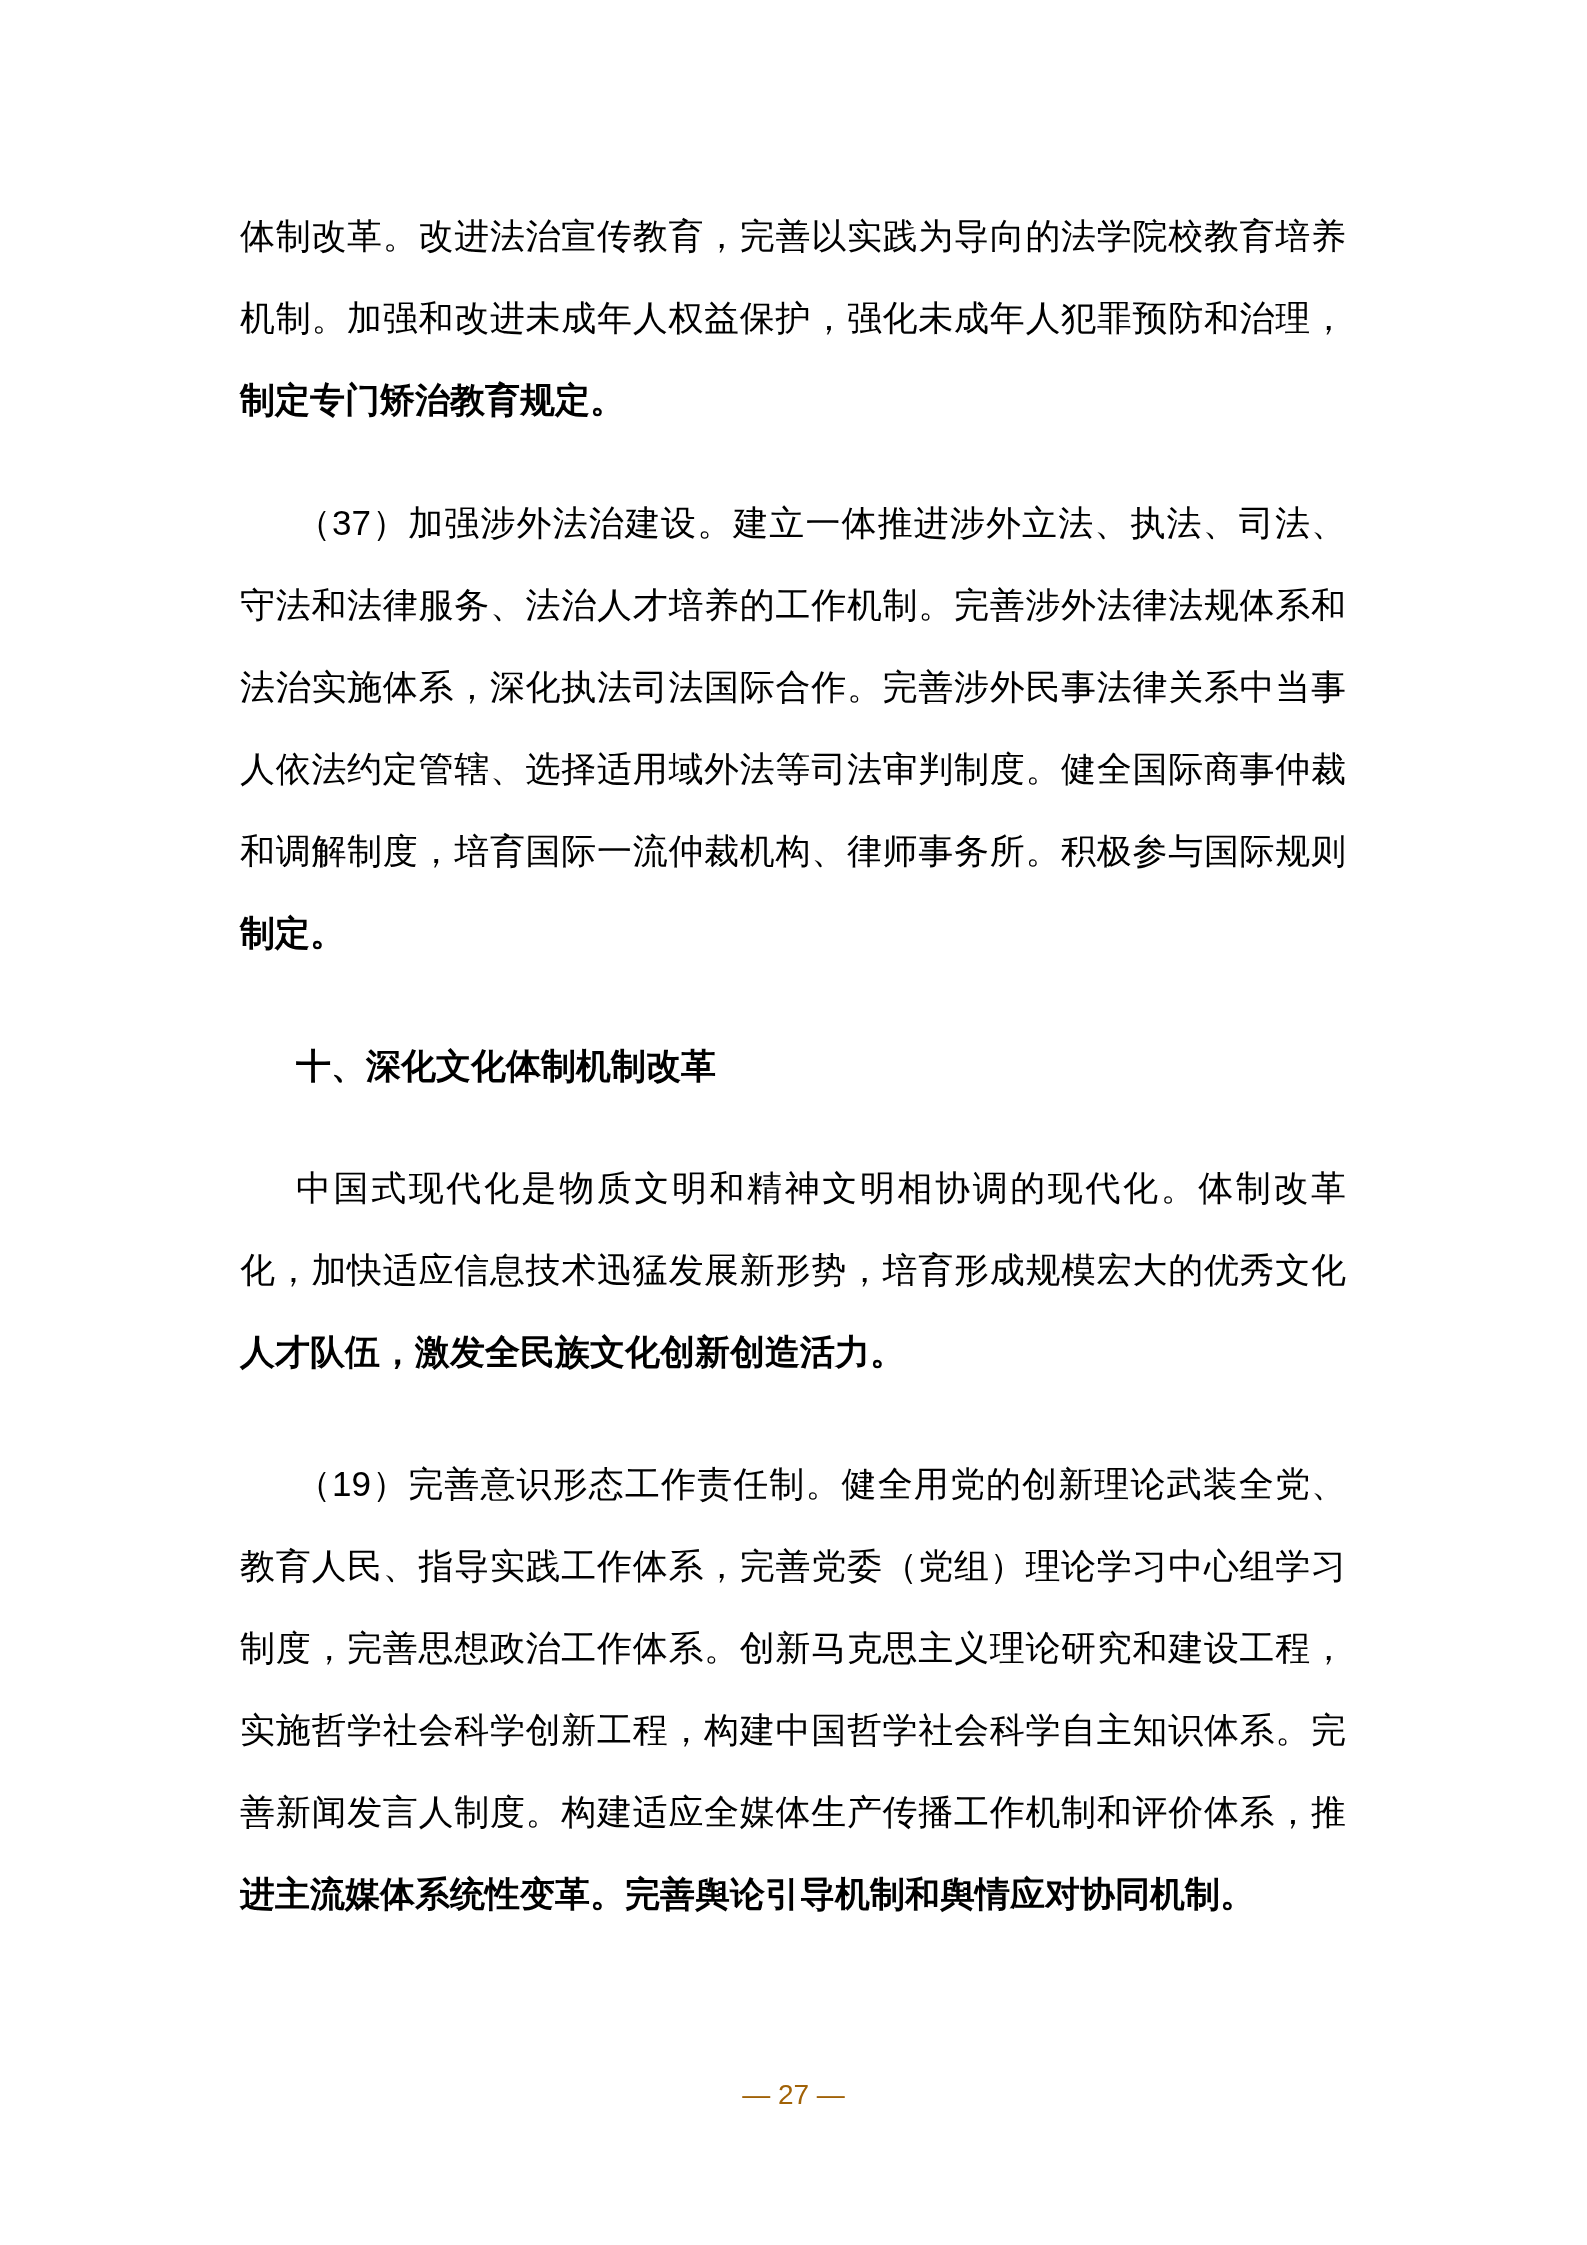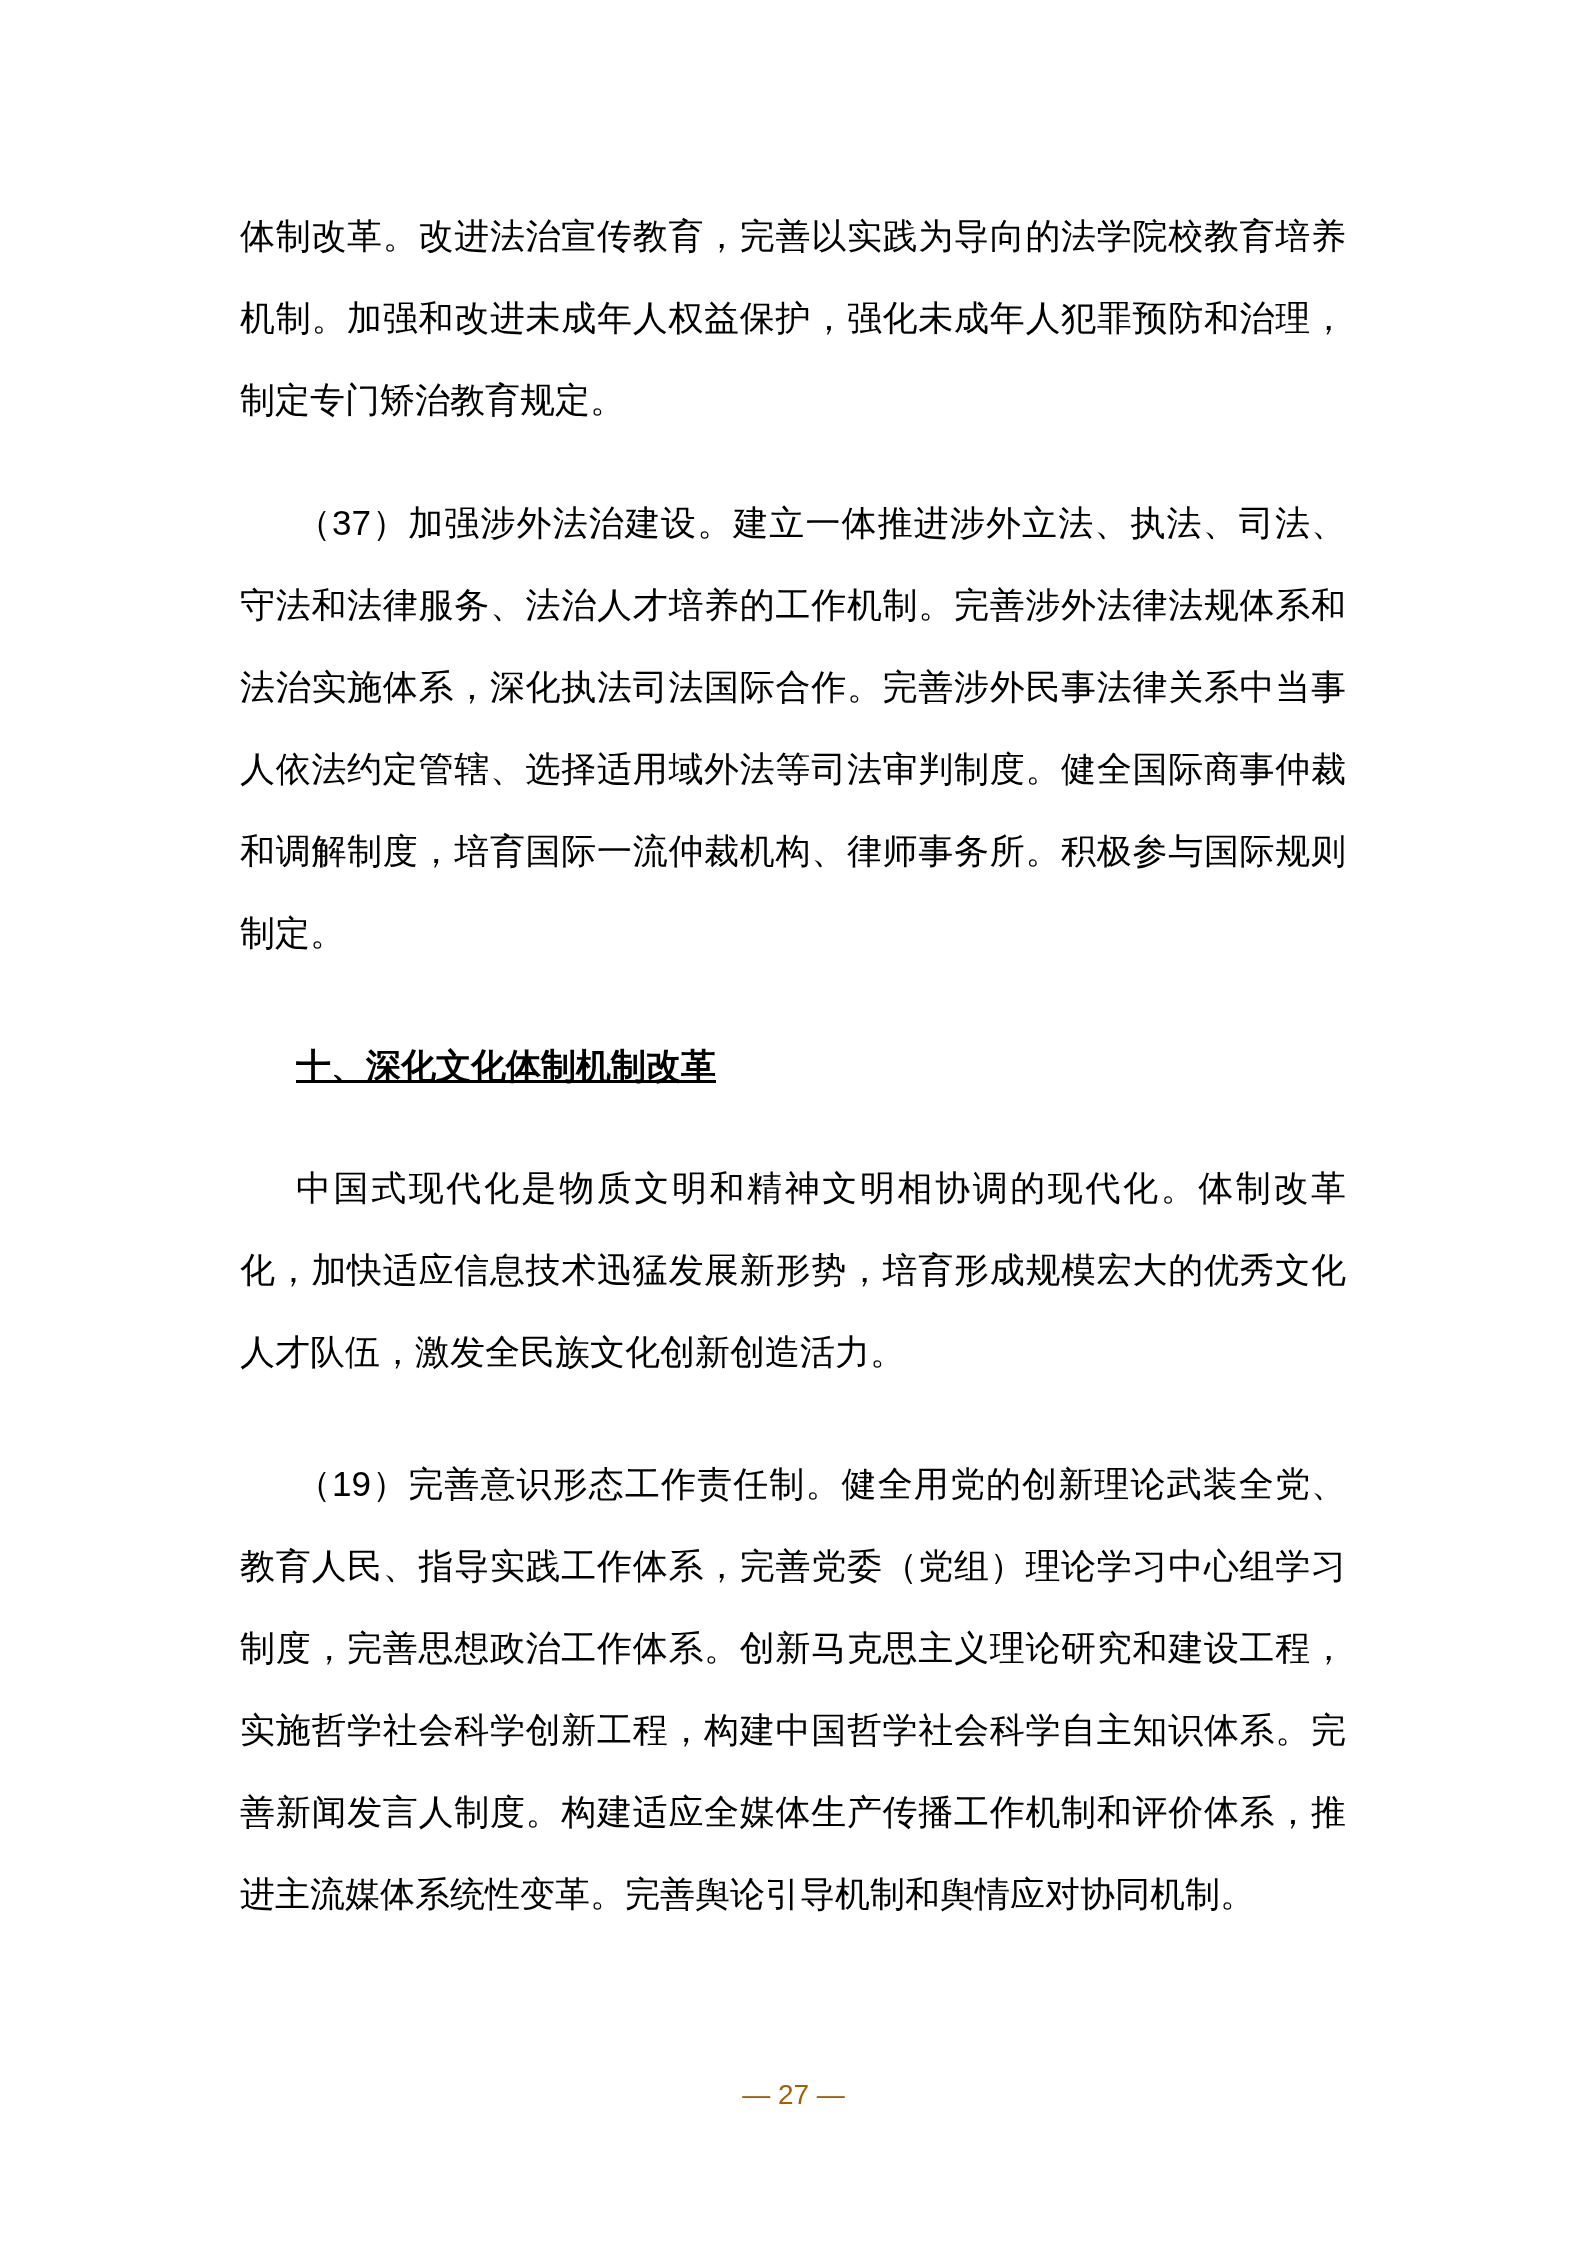--- a/index.html
+++ b/index.html
@@ -35,26 +35,26 @@
     letter-spacing: 0;
     text-align: justify;
     text-align-last: justify;
     text-justify: inter-character;
     white-space: normal;
   }
   .line--indent { text-indent: 56px; }
   .line--end {
     text-align: left;
     text-align-last: left;
+    font-weight: bold;
   }
   .heading .line {
     font-weight: bold;
     text-align: left;
     text-align-last: left;
-    text-decoration: underline;
   }
   .page-footer {
     position: absolute;
     left: 0;
     top: 2075px;
     width: 1587px;
     text-align: center;
     font-size: 28px;
     line-height: 40px;
     color: #a16207;

